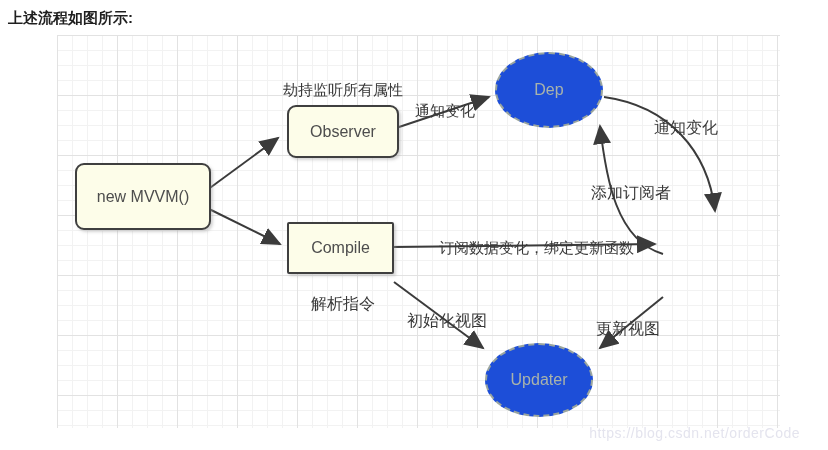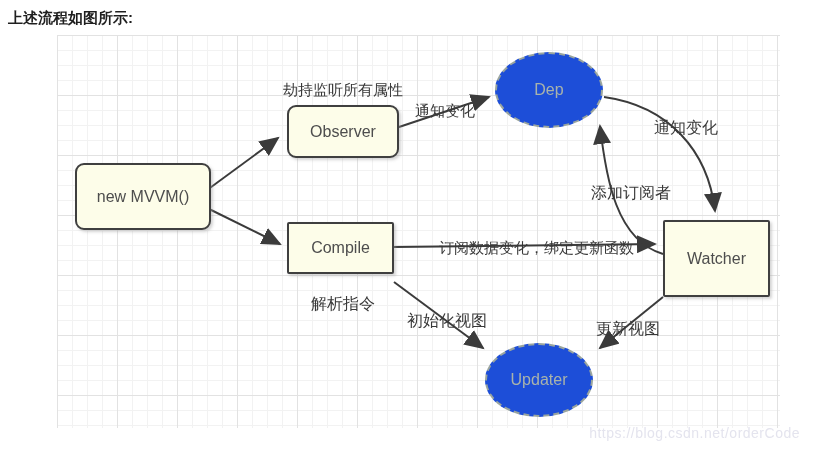--- a/index.html
+++ b/index.html
@@ -122,23 +122,20 @@
 
   <div class="node rounded" id="node-mvvm">
     <span>new MVVM()</span>
   </div>
   <div class="node rounded" id="node-observer">
     <span>Observer</span>
   </div>
   <div class="node sharp" id="node-compile">
     <span>Compile</span>
   </div>
-  <div class="node sharp" id="node-watcher">
-    <span>Watcher</span>
-  </div>
   <div class="node ellipse" id="node-dep">
     <span>Dep</span>
   </div>
   <div class="node ellipse" id="node-updater">
     <span>Updater</span>
   </div>
 
   <div class="edge-label" id="lbl-caption">劫持监听所有属性</div>
   <div class="edge-label" id="lbl-notify1">通知变化</div>
   <div class="edge-label" id="lbl-notify2">通知变化</div>

